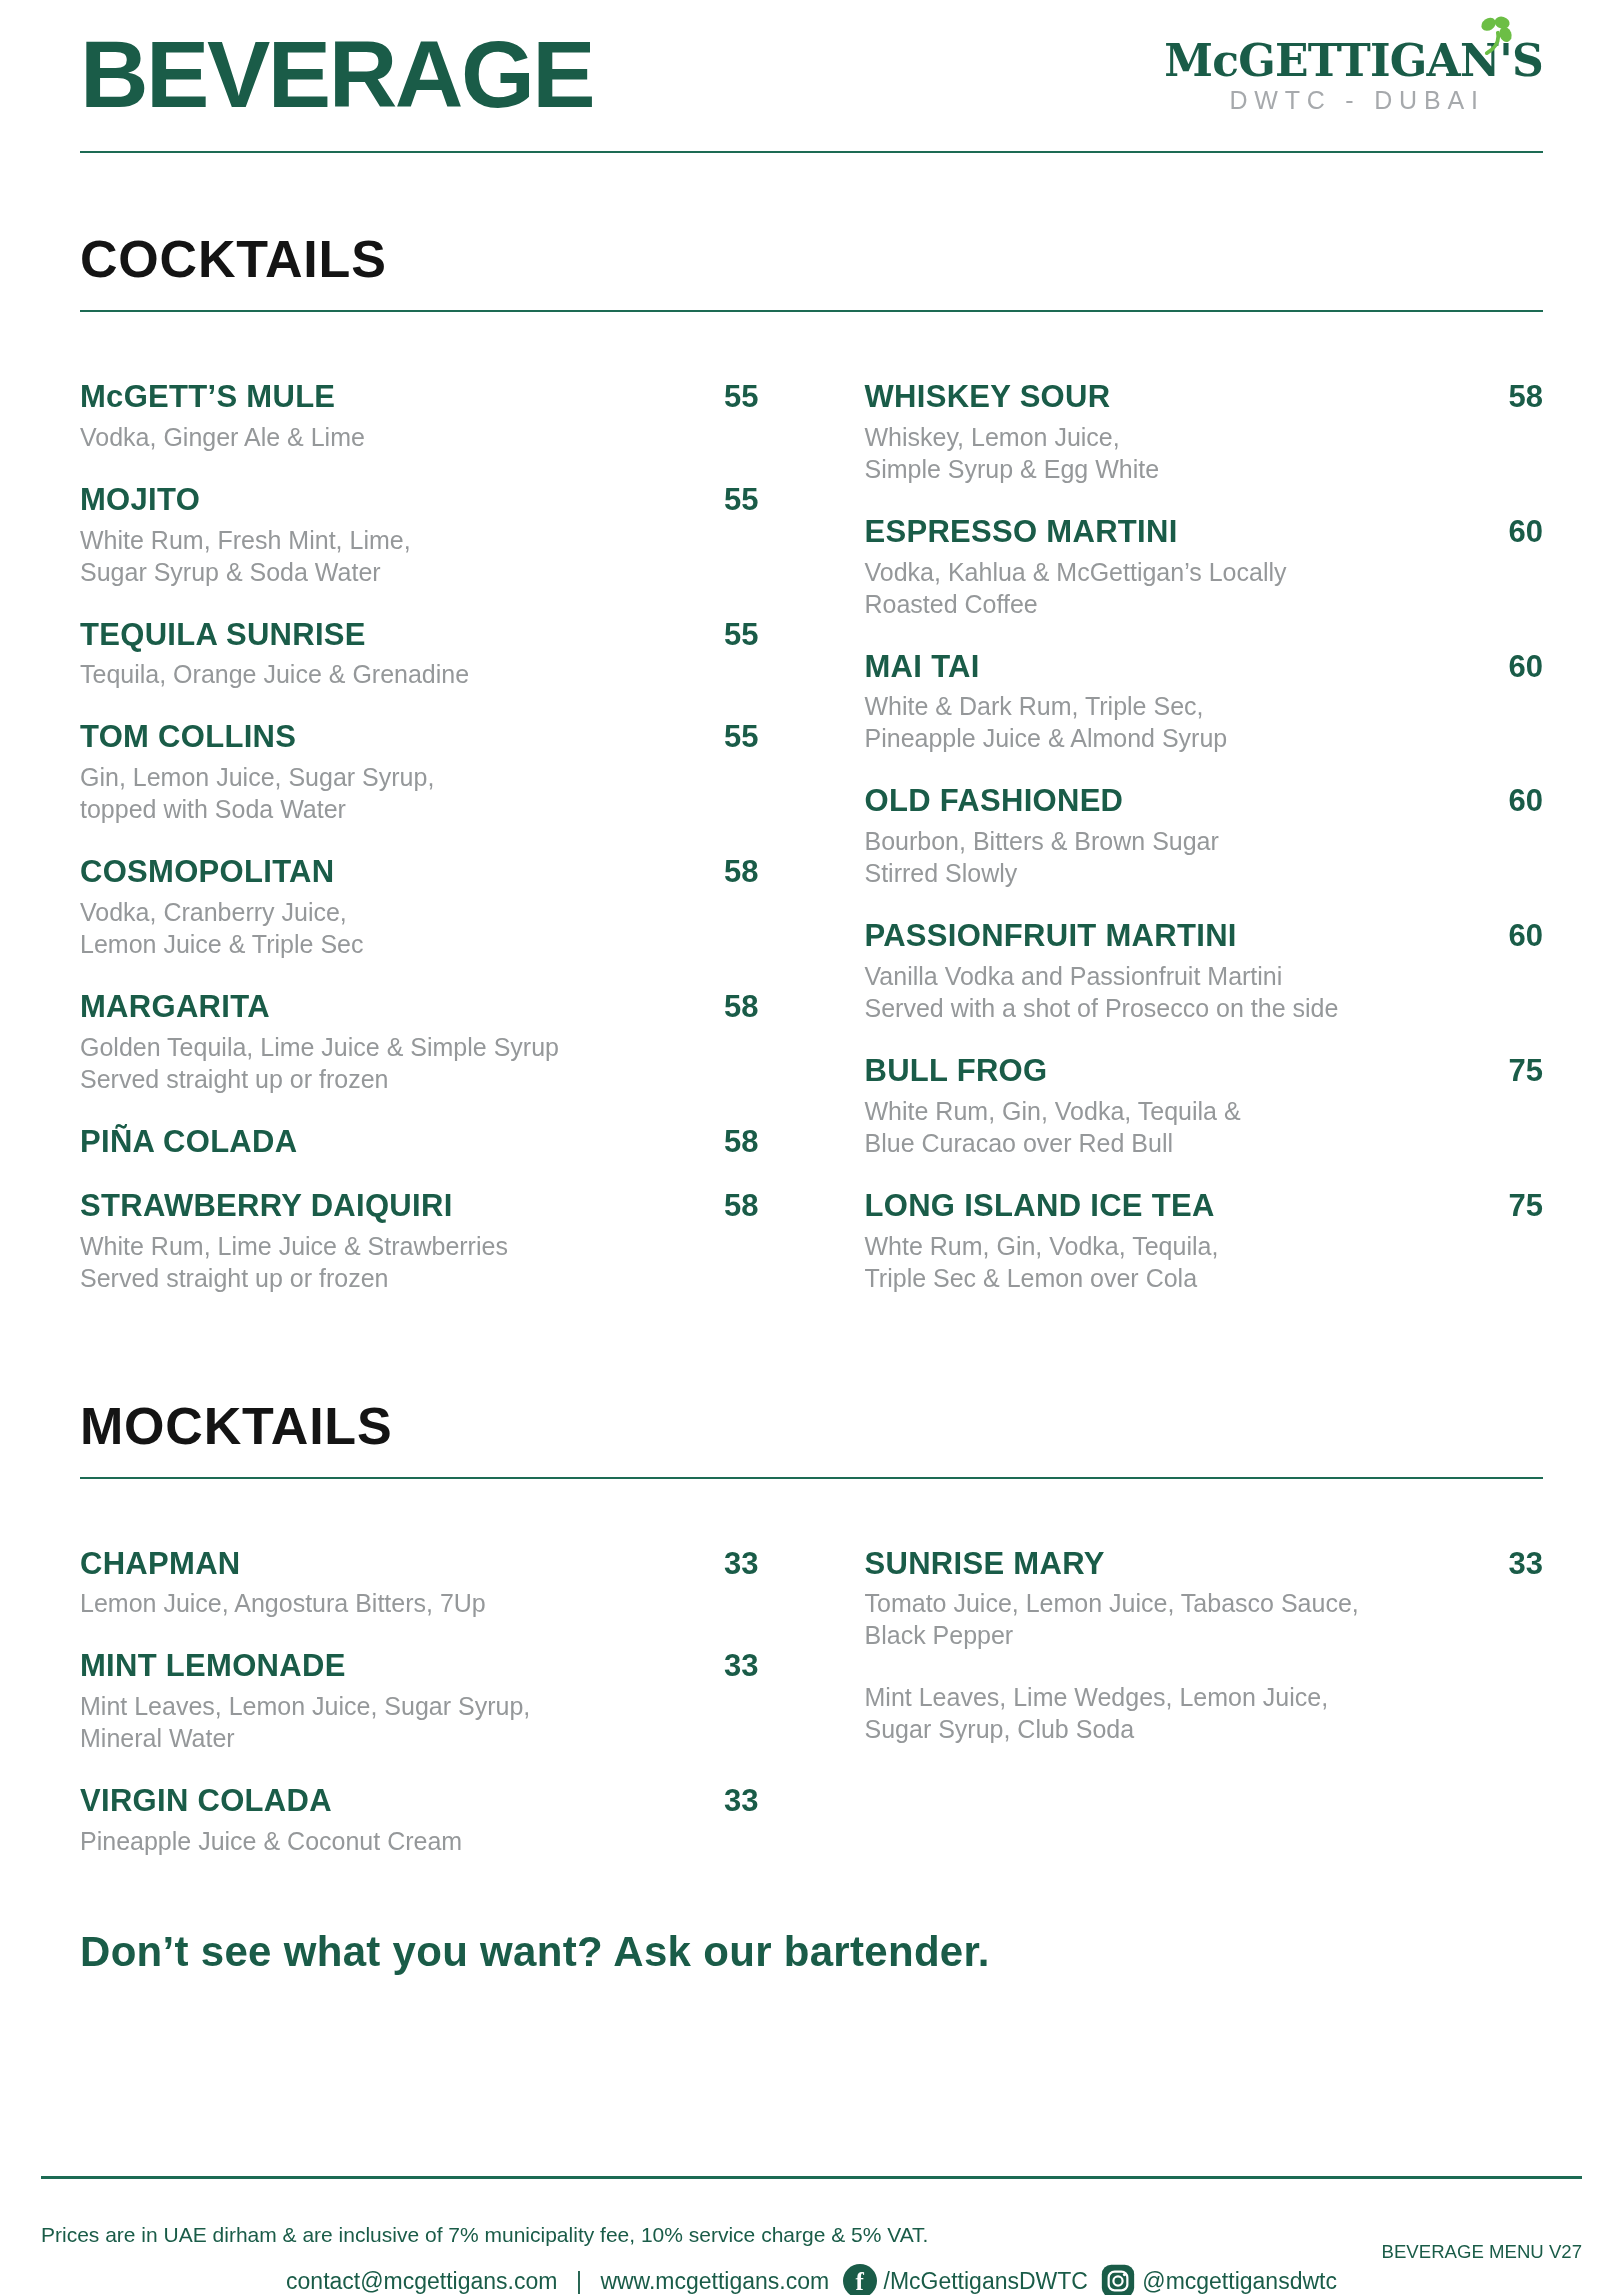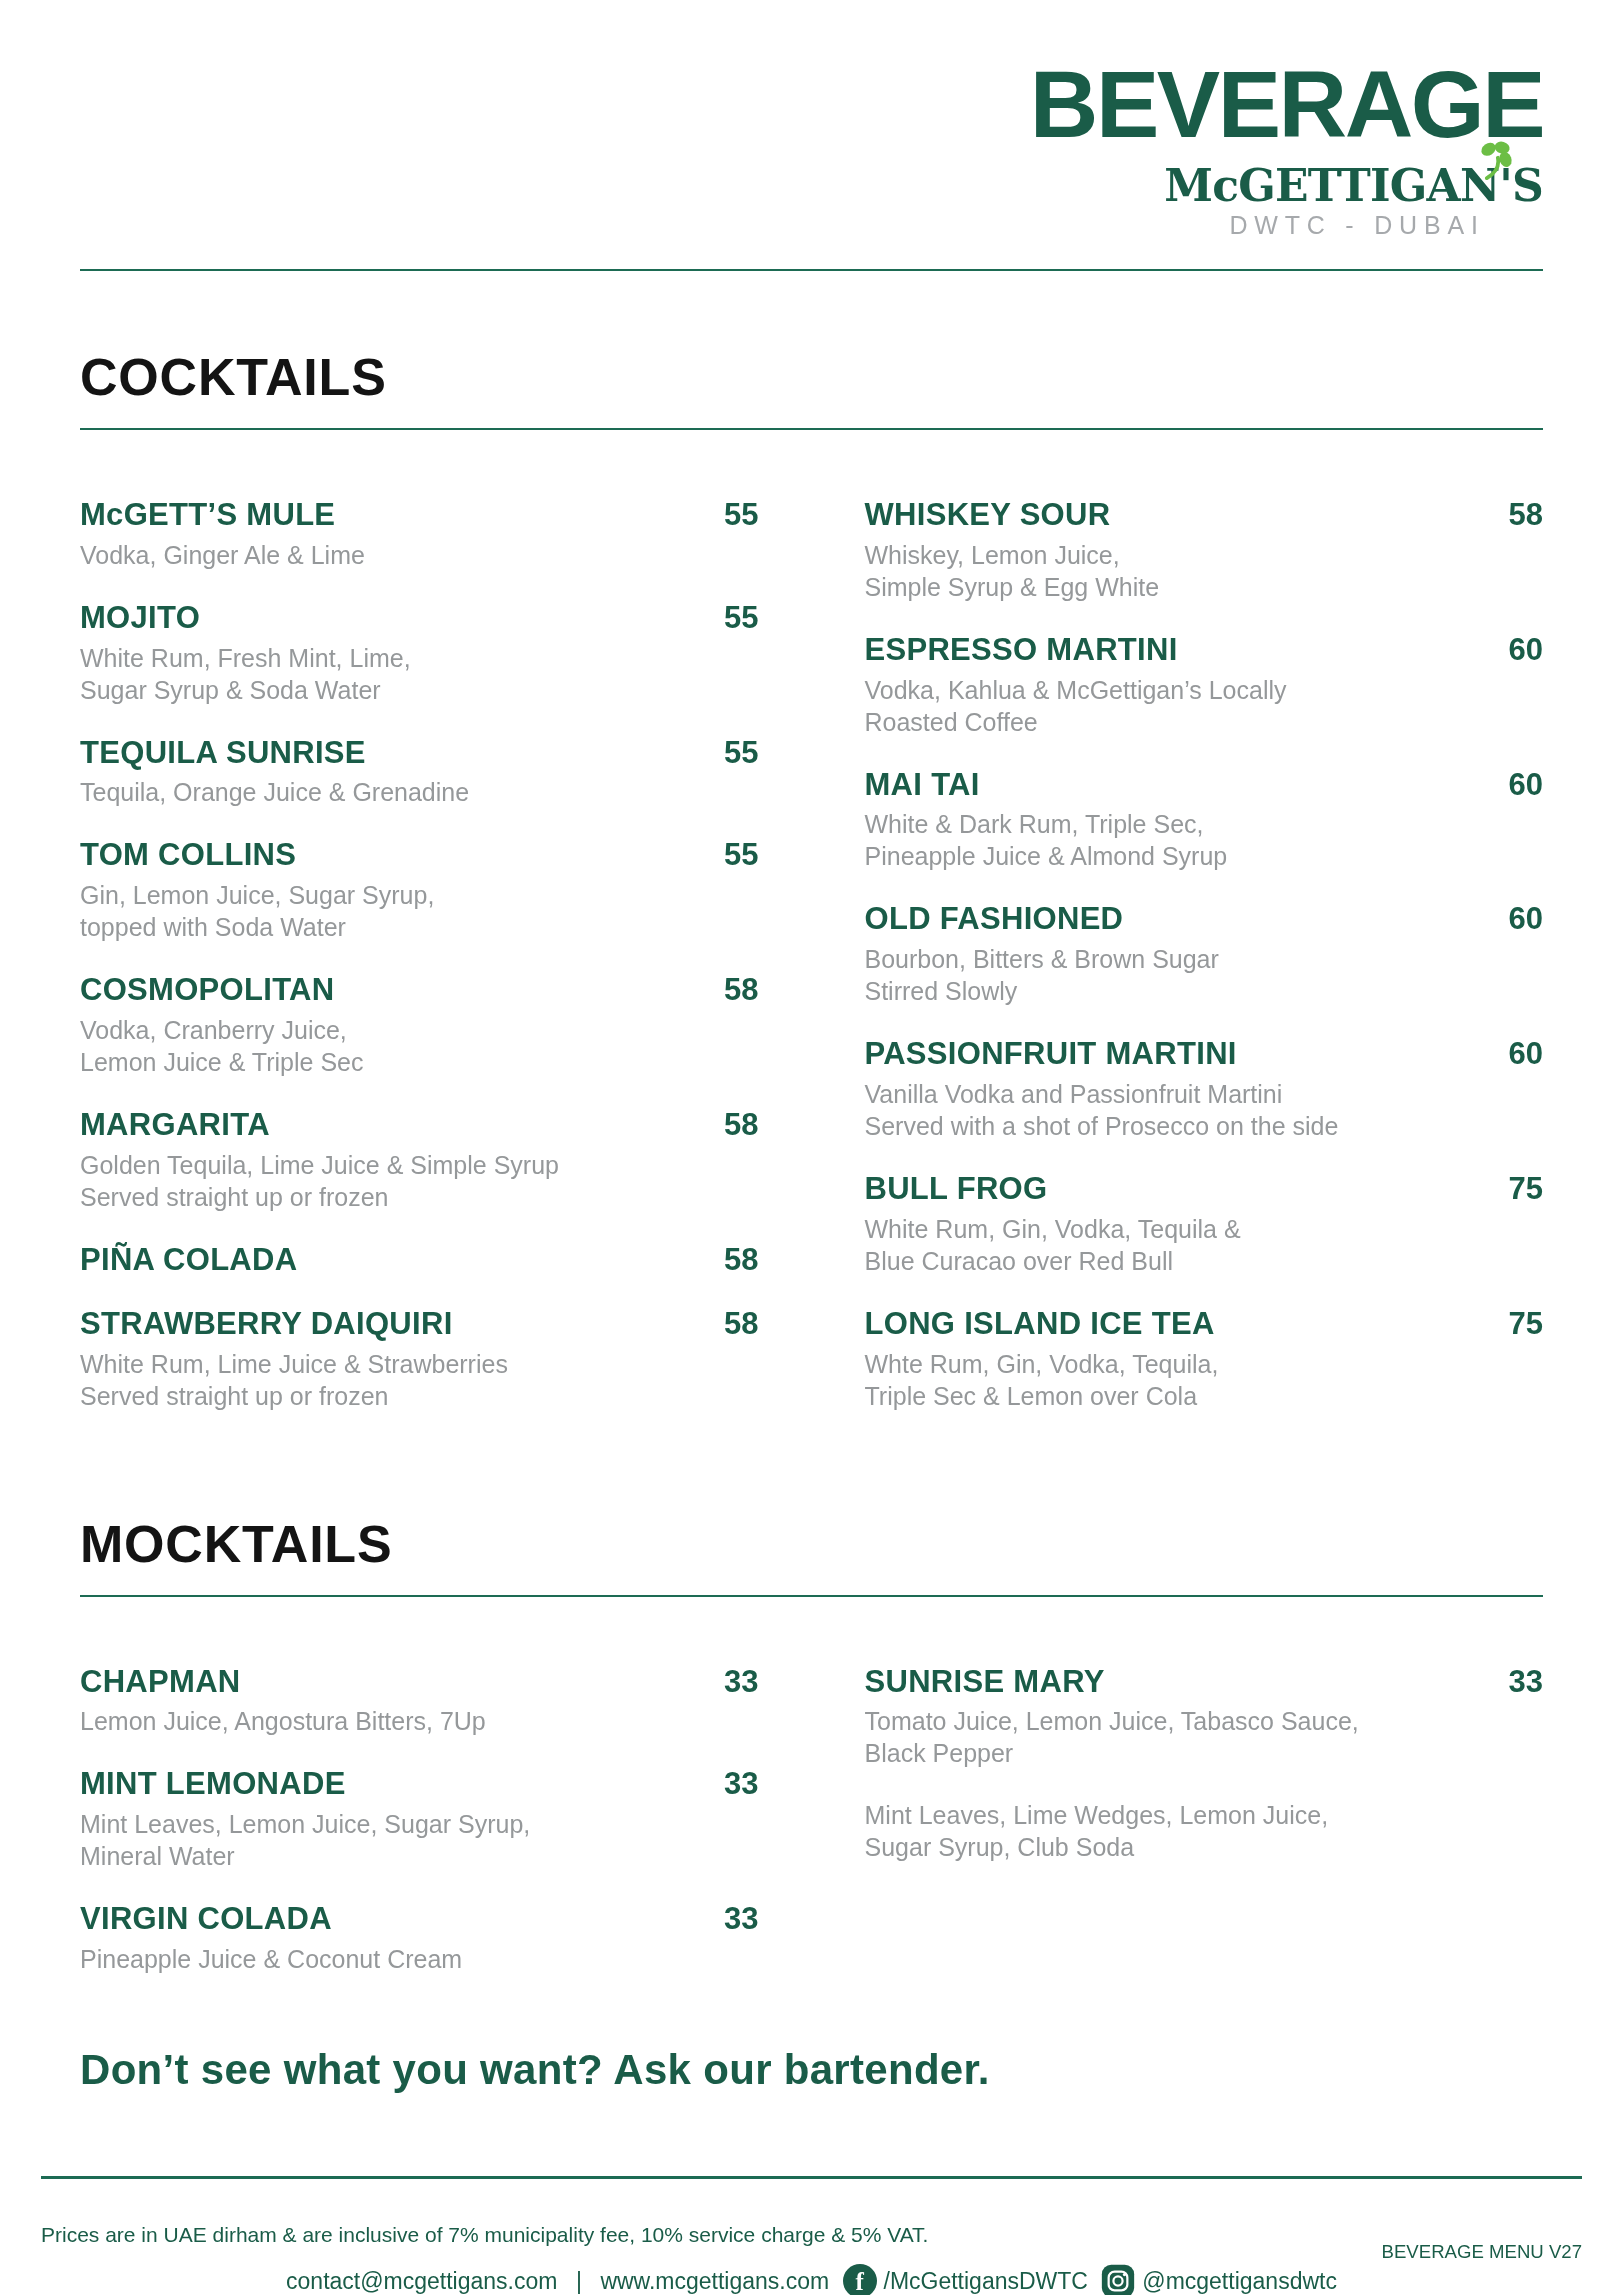--- a/index.html
+++ b/index.html
@@ -13,21 +13,21 @@
   *{box-sizing:border-box;}
   html,body{margin:0;padding:0;}
   body{
     width:1623px;height:2295px;background:#ffffff;
     font-family:"Liberation Sans", sans-serif;
     position:relative;overflow:hidden;
   }
   .page{position:relative;width:1623px;height:2295px;padding:0 80px;}
 
   
-  .header{display:flex;justify-content:space-between;align-items:flex-end;padding-top:57px;flex-direction:column;}
+  .header{display:flex;justify-content:space-between;align-items:flex-start;padding-top:27px;}
   .page-title{
     font-size:95px;line-height:1;font-weight:bold;color:var(--green);
     letter-spacing:-2.5px;
   }
   .logo{margin-top:12px;text-align:center;}
   .logo-brand{
     position:relative;display:inline-block;
     font-family:"DejaVu Serif","Liberation Serif",serif;
     font-weight:bold;color:var(--green);font-size:44px;line-height:1;letter-spacing:-0.8px;
   }

